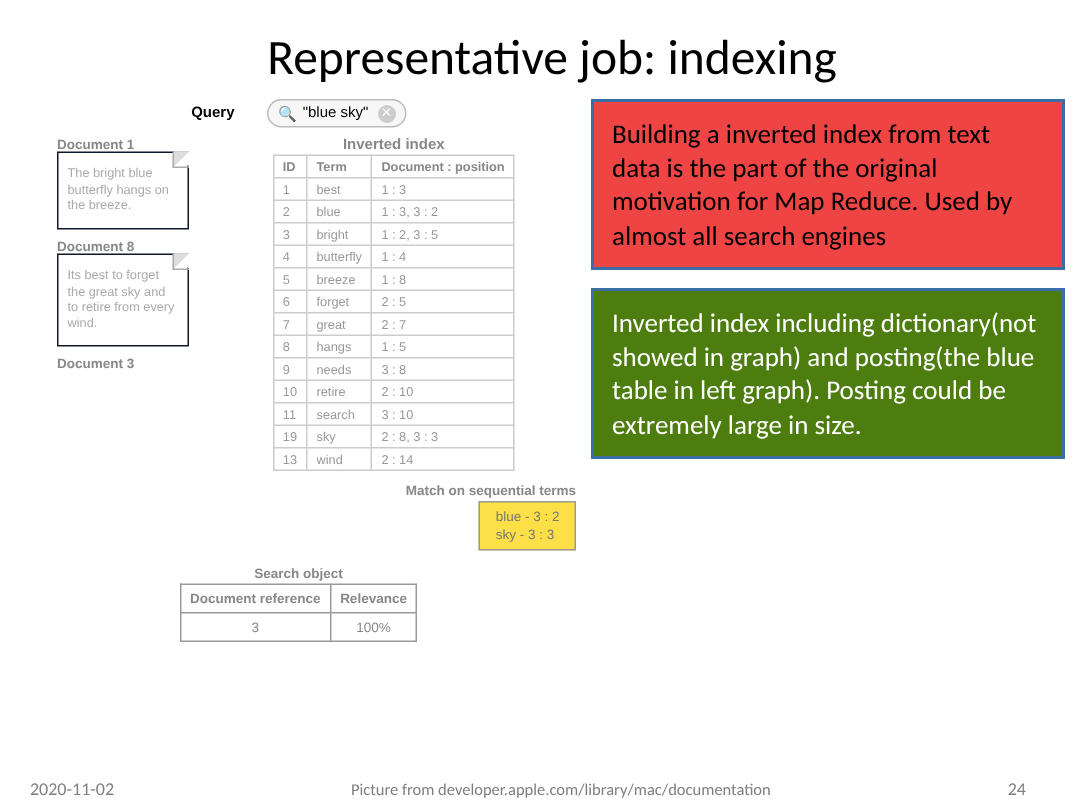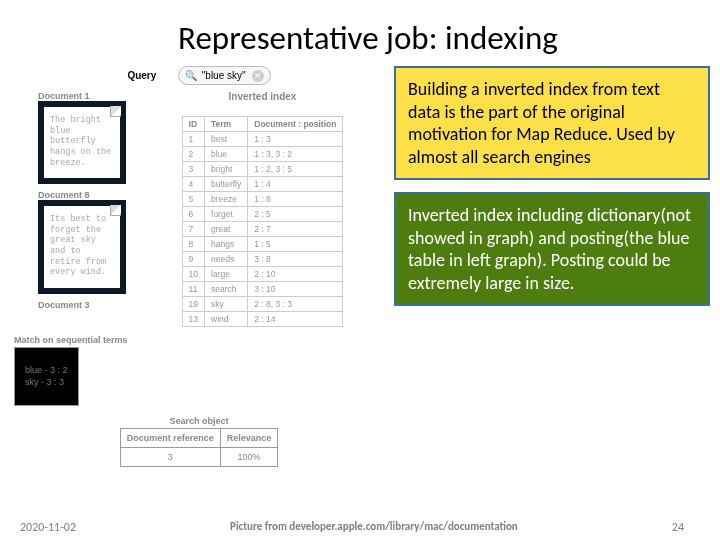--- a/index.html
+++ b/index.html
@@ -27,68 +27,68 @@
   .searchbox span.txt { font-size: 10px; font-family: Arial; }
   .clearx {
     display: inline-block; width: 12px; height: 12px; border-radius: 50%;
     background: #ccc; color: #fff; font-size: 9px; line-height: 12px; text-align: center; margin-left: 6px;
   }
   .docs-wrap { display: flex; gap: 8px; padding-left: 24px; }
   .docs { width: 95px; display: flex; flex-direction: column; gap: 6px; }
   .doc-label { font-family: Arial; font-size: 9px; font-weight: 600; color: #888; }
   .dogear {
     position: relative; width: 88px; background: #fff;
-    border: 6px solid #0f172a; padding: 8px 6px 10px 6px;
-    font-family: Liberation Mono, monospace; font-size: 8.5px; line-height: 1.25; color: #aaa;
+    border: 1px solid #0f172a; padding: 8px 6px 10px 6px;
+    font-family: Liberation Sans, sans-serif; font-size: 8.5px; line-height: 1.25; color: #aaa;
   }
   .dogear::before {
     content: ""; position: absolute; top: -1px; right: -1px;
     border-style: solid; border-width: 0 10px 10px 0;
     border-color: transparent #fff transparent transparent;
   }
   .dogear::after {
     content: ""; position: absolute; top: -1px; right: -1px;
     width: 10px; height: 10px;
     background: linear-gradient(135deg, #ddd 0 50%, transparent 50%);
     border-left: 1px solid #aaa; border-bottom: 1px solid #aaa;
   }
   .idx-block { flex: 1; display: flex; flex-direction: column; align-items: center; }
-  .idx-label { font-family: Arial; font-size: 10px; font-weight: 600; color: #888; margin-bottom: 14px; }
+  .idx-label { font-family: Arial; font-size: 10px; font-weight: 600; color: #888; margin-bottom: 1px; }
   table.idx {
     border-collapse: collapse; font-family: Arial; font-size: 8.5px; color: #999;
   }
   table.idx th, table.idx td {
     border: 1px solid #ccc; padding: 2px 6px; text-align: left; white-space: nowrap;
   }
   table.idx th { font-weight: 600; color: #888; }
-  .match-block { display: flex; flex-direction: column; align-items: flex-start; margin-top: 4px; }
+  .match-block { display: flex; flex-direction: column; align-items: flex-end; margin-top: 4px; }
   .small-label { font-family: Arial; font-size: 9px; font-weight: 600; color: #888; }
   .match-box {
-    border: 1px solid #999; background: #000000; padding: 17px 10px;
+    border: 1px solid #999; background: #fde047; padding: 4px 10px;
     font-family: Arial; font-size: 9px; color: #777; line-height: 1.3; margin-top: 2px;
   }
   .result-block { display: flex; flex-direction: column; align-items: center; margin-top: 6px; }
   table.res {
     border-collapse: collapse; font-family: Arial; font-size: 9px; color: #888; margin-top: 2px;
   }
   table.res th, table.res td { border: 1px solid #999; padding: 4px 6px; text-align: center; }
   table.res th { font-weight: 600; }
   .right-col { flex: 1; display: flex; flex-direction: column; gap: 12px; }
   .light-box, .dark-box {
     border: 2px solid #3a6ea5; padding: 10px 12px;
     font-size: 18px; line-height: 1.25;
   }
-  .light-box { background: #fde047; color: #000; }
+  .light-box { background: #ef4444; color: #000; }
   .dark-box { background: #4d7c0f; color: #fff; }
   .footer {
     position: absolute; bottom: 6px; left: 0; right: 16px;
     display: flex; align-items: flex-end; justify-content: space-between;
     padding: 0 20px; font-size: 12px; color: #7f7f7f;
   }
-  .footer .credit { text-align: center; flex: 1; font-size: 11px; line-height: 1.15; font-weight: bold; }
+  .footer .credit { text-align: center; flex: 1; font-size: 11px; line-height: 1.15; }
 </style>
 </head>
 <body>
 
 <div class="title">Representative job: indexing</div>
 
 <div class="main">
 
   <div class="left-col">
 
@@ -167,21 +167,21 @@
                 <td>hangs</td>
                 <td>1 : 5</td>
               </tr>
               <tr>
                 <td>9</td>
                 <td>needs</td>
                 <td>3 : 8</td>
               </tr>
               <tr>
                 <td>10</td>
-                <td>large</td>
+                <td>retire</td>
                 <td>2 : 10</td>
               </tr>
               <tr>
                 <td>11</td>
                 <td>search</td>
                 <td>3 : 10</td>
               </tr>
               <tr>
                 <td>19</td>
                 <td>sky</td>

